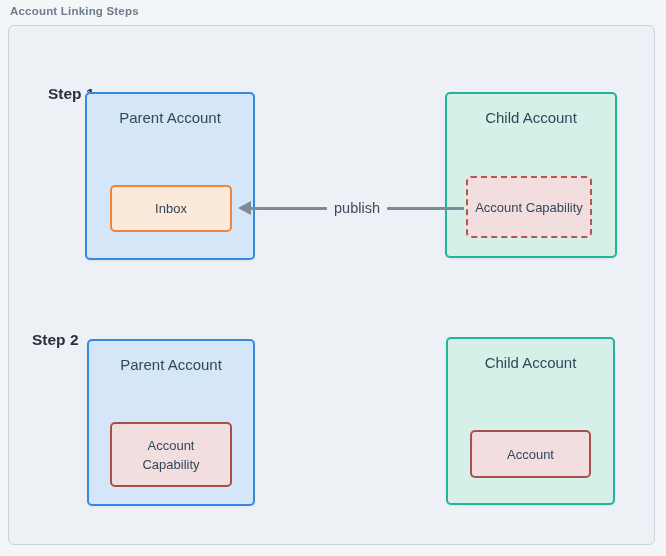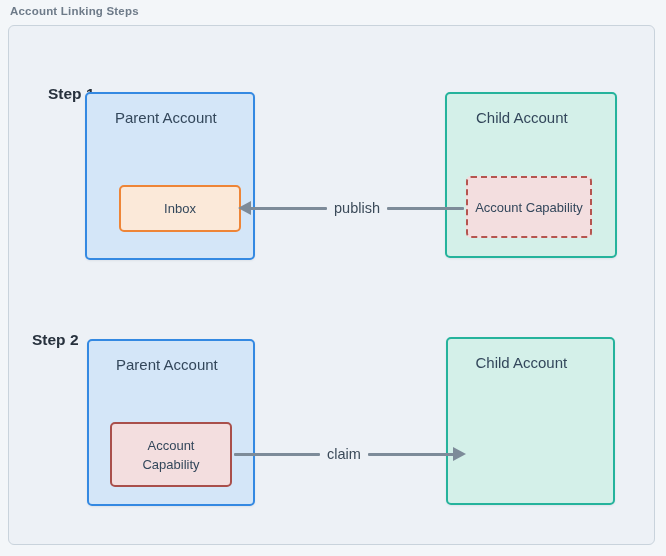--- a/index.html
+++ b/index.html
@@ -78,40 +78,40 @@
   .child1  { left: 445px; top: 92px;  width: 172px; height: 166px; }
   .parent2 { left: 87px;  top: 339px; width: 168px; height: 167px; }
   .child2  { left: 446px; top: 337px; width: 169px; height: 168px; }
 
   .account-title {
     position: absolute;
     top: 12px;
     left: 50%;
     transform: translateX(-50%);
     width: 110px;
-    text-align: left;
+    text-align: center;
     font-size: 15px;
     line-height: 24px;
     color: var(--text-dark);
   }
 
   .inner-node {
     position: absolute;
     display: flex;
     align-items: center;
     justify-content: center;
     text-align: center;
     border-radius: 5px;
     font-size: 13px;
     line-height: 19px;
     color: var(--text-dark);
     padding: 2px 6px;
   }
   .inbox-node {
-    left: 119px; top: 185px; width: 122px; height: 47px;
+    left: 110px; top: 185px; width: 122px; height: 47px;
     background: var(--inbox-fill);
     border: 2px solid var(--inbox-border);
   }
   .cap-dashed-node {
     left: 466px; top: 176px; width: 126px; height: 62px;
     background: var(--pink-fill);
     border: 2px dashed var(--pink-border-dashed);
   }
   .cap-solid-node {
     left: 110px; top: 422px; width: 122px; height: 65px;
@@ -188,21 +188,16 @@
   <div class="account-box parent-box parent2">
     <div class="account-title">Parent Account</div>
   </div>
 
   <div class="inner-node cap-solid-node">Account Capability</div>
 
   <div class="account-box child-box child2">
     <div class="account-title">Child Account</div>
   </div>
 
-
-  <div class="arrow arrow2">
-    <div class="arrow-seg"></div>
-    <div class="arrow-label">claim</div>
-    <div class="arrow-seg"></div>
-    <div class="arrowhead arrowhead-right"></div>
-  </div>
+  <div class="inner-node account-node">Account</div>
+
 
 </div>
 
 </body></html>

